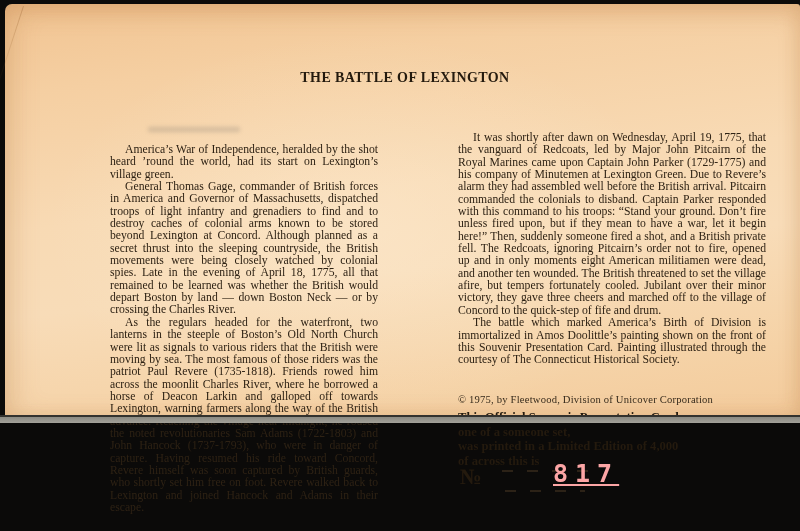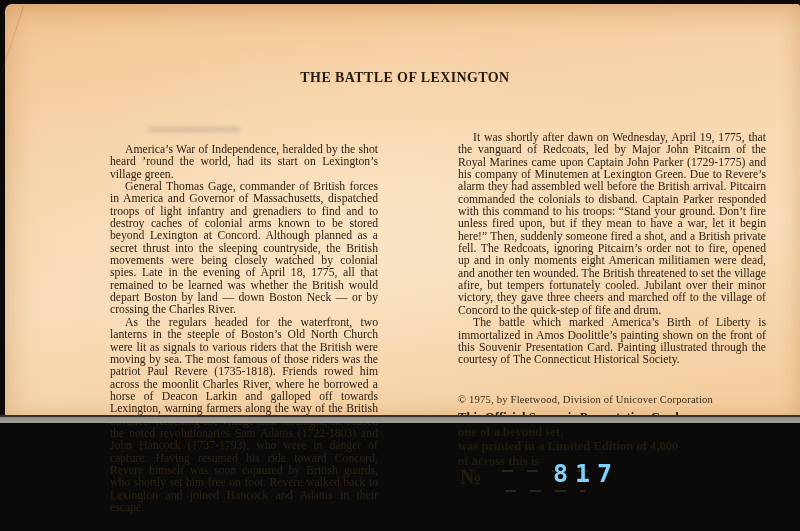--- a/index.html
+++ b/index.html
@@ -85,21 +85,22 @@
     font-weight: bold;
     color: #241a0e;
   }
   .serial-number {
     position: absolute;
     left: 553px; top: 459px;
     font-family: "DejaVu Sans Mono", monospace;
     font-weight: bold;
     font-size: 25px;
     letter-spacing: 7px;
-    color: #7dd3fc;
+    color: #fca5a5;
+    text-decoration: underline;
   }
   .stamp-dash {
     position: absolute;
     height: 2px;
     background: repeating-linear-gradient(90deg,
       rgba(62,47,30,0.65) 0 11px, rgba(62,47,30,0) 11px 25px);
   }
   .stamp-dash.top    { left: 502px; top: 470px; width: 96px; }
   .stamp-dash.bottom { left: 505px; top: 490px; width: 80px; }
 
@@ -134,28 +135,28 @@
   <div class="col col-left">
     <p>America’s War of Independence, heralded by the shot heard ’round the world, had its start on Lexington’s village green.</p>
     <p>General Thomas Gage, commander of British forces in America and Governor of Massachusetts, dispatched troops of light infantry and grenadiers to find and to destroy caches of colonial arms known to be stored beyond Lexington at Concord. Although planned as a secret thrust into the sleeping countryside, the British movements were being closely watched by colonial spies. Late in the evening of April 18, 1775, all that remained to be learned was whether the British would depart Boston by land — down Boston Neck — or by crossing the Charles River.</p>
     <p>As the regulars headed for the waterfront, two lanterns in the steeple of Boston’s Old North Church were lit as signals to various riders that the British were moving by sea. The most famous of those riders was the patriot Paul Revere (1735-1818). Friends rowed him across the moonlit Charles River, where he borrowed a horse of Deacon Larkin and galloped off towards Lexington, warning farmers along the way of the British advance. Reaching the village near midnight, he roused the noted revolutionaries Sam Adams (1722-1803) and John Hancock (1737-1793), who were in danger of capture. Having resumed his ride toward Concord, Revere himself was soon captured by British guards, who shortly set him free on foot. Revere walked back to Lexington and joined Hancock and Adams in their escape.</p>
   </div>
 
   <div class="smudge"></div>
 
   <div class="col col-right">
     <p>It was shortly after dawn on Wednesday, April 19, 1775, that the vanguard of Redcoats, led by Major John Pitcairn of the Royal Marines came upon Captain John Parker (1729-1775) and his company of Minutemen at Lexington Green. Due to Revere’s alarm they had assembled well before the British arrival. Pitcairn commanded the colonials to disband. Captain Parker responded with this command to his troops: “Stand your ground. Don’t fire unless fired upon, but if they mean to have a war, let it begin here!” Then, suddenly someone fired a shot, and a British private fell. The Redcoats, ignoring Pitcairn’s order not to fire, opened up and in only moments eight American militiamen were dead, and another ten wounded. The British threatened to set the village afire, but tempers fortunately cooled. Jubilant over their minor victory, they gave three cheers and marched off to the village of Concord to the quick-step of fife and drum.</p>
-    <p>The battle which marked America’s Birth of Liberty is immortalized in Amos Doolittle’s painting shown on the front of this Souvenir Presentation Card. Painting illustrated through the courtesy of The Connecticut Historical Society.</p>
+    <p>The battle which marked America’s Birth of Division is immortalized in Amos Doolittle’s painting shown on the front of this Souvenir Presentation Card. Painting illustrated through the courtesy of The Connecticut Historical Society.</p>
   </div>
 
   <div class="copyright">© 1975, by Fleetwood, Division of Unicover Corporation</div>
 
   <div class="edition">
     <div>This Official Souvenir Presentation Card,</div>
-    <div>one of a beyond set,</div>
+    <div>one of a someone set,</div>
     <div>was printed in a Limited Edition of 4,000</div>
     <div>of across this is</div>
   </div>
 
   <div class="serial-row">
     <span class="numero">№</span>
     <span class="stamp-dash top"></span>
     <span class="serial-number">817</span>
     <span class="stamp-dash bottom"></span>
   </div>

